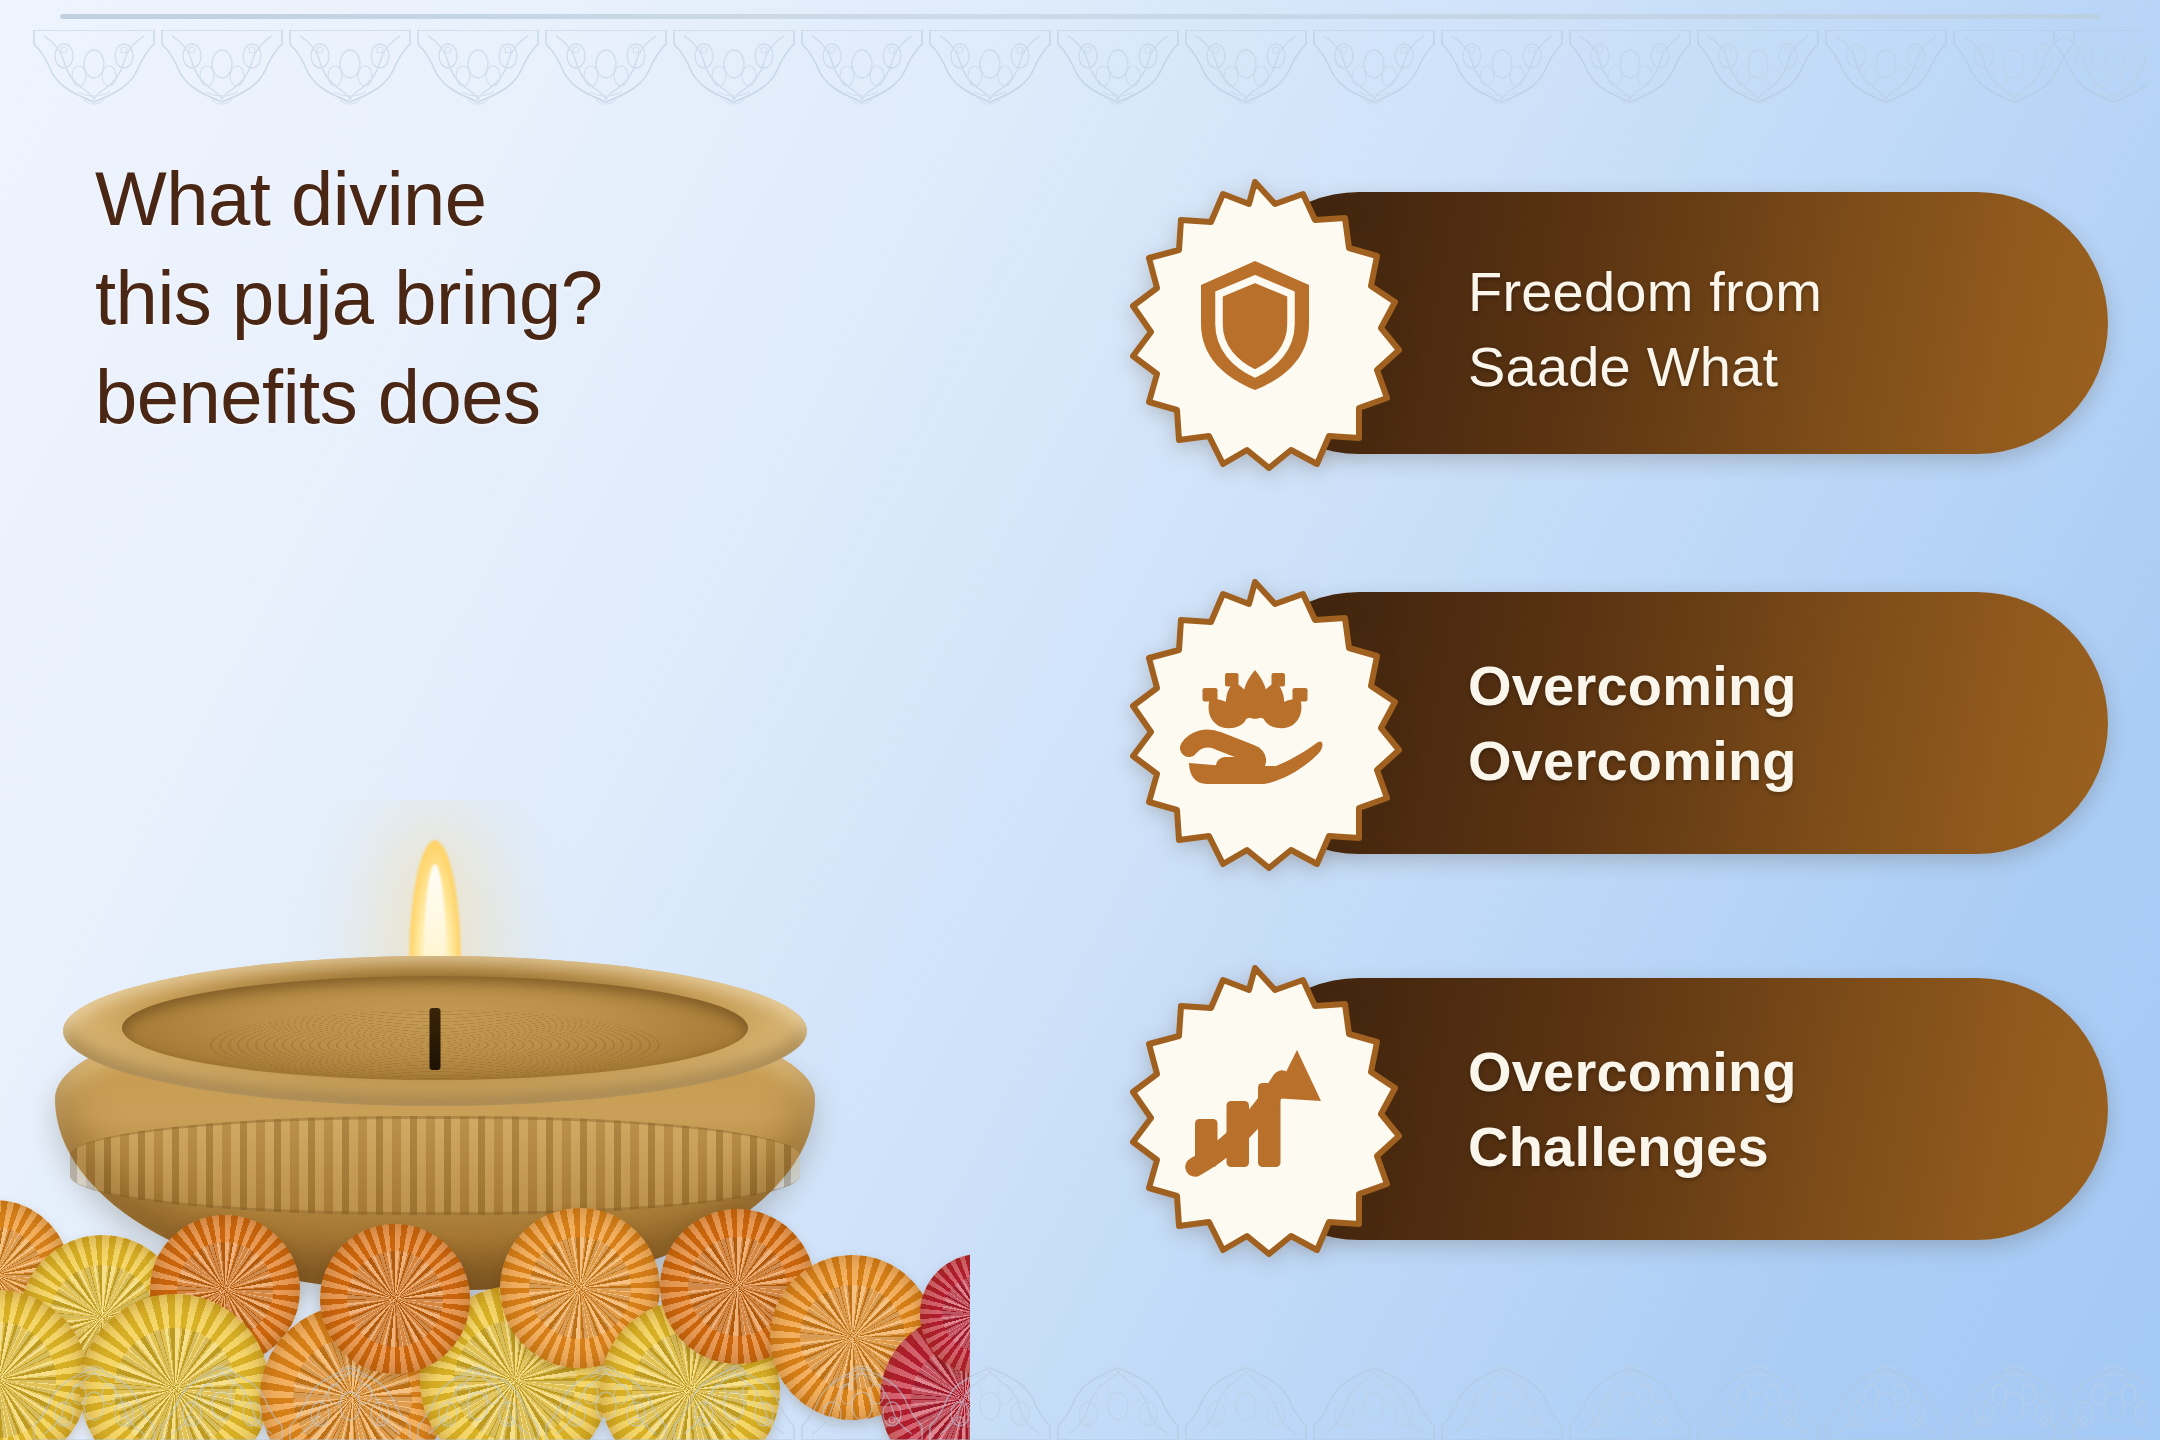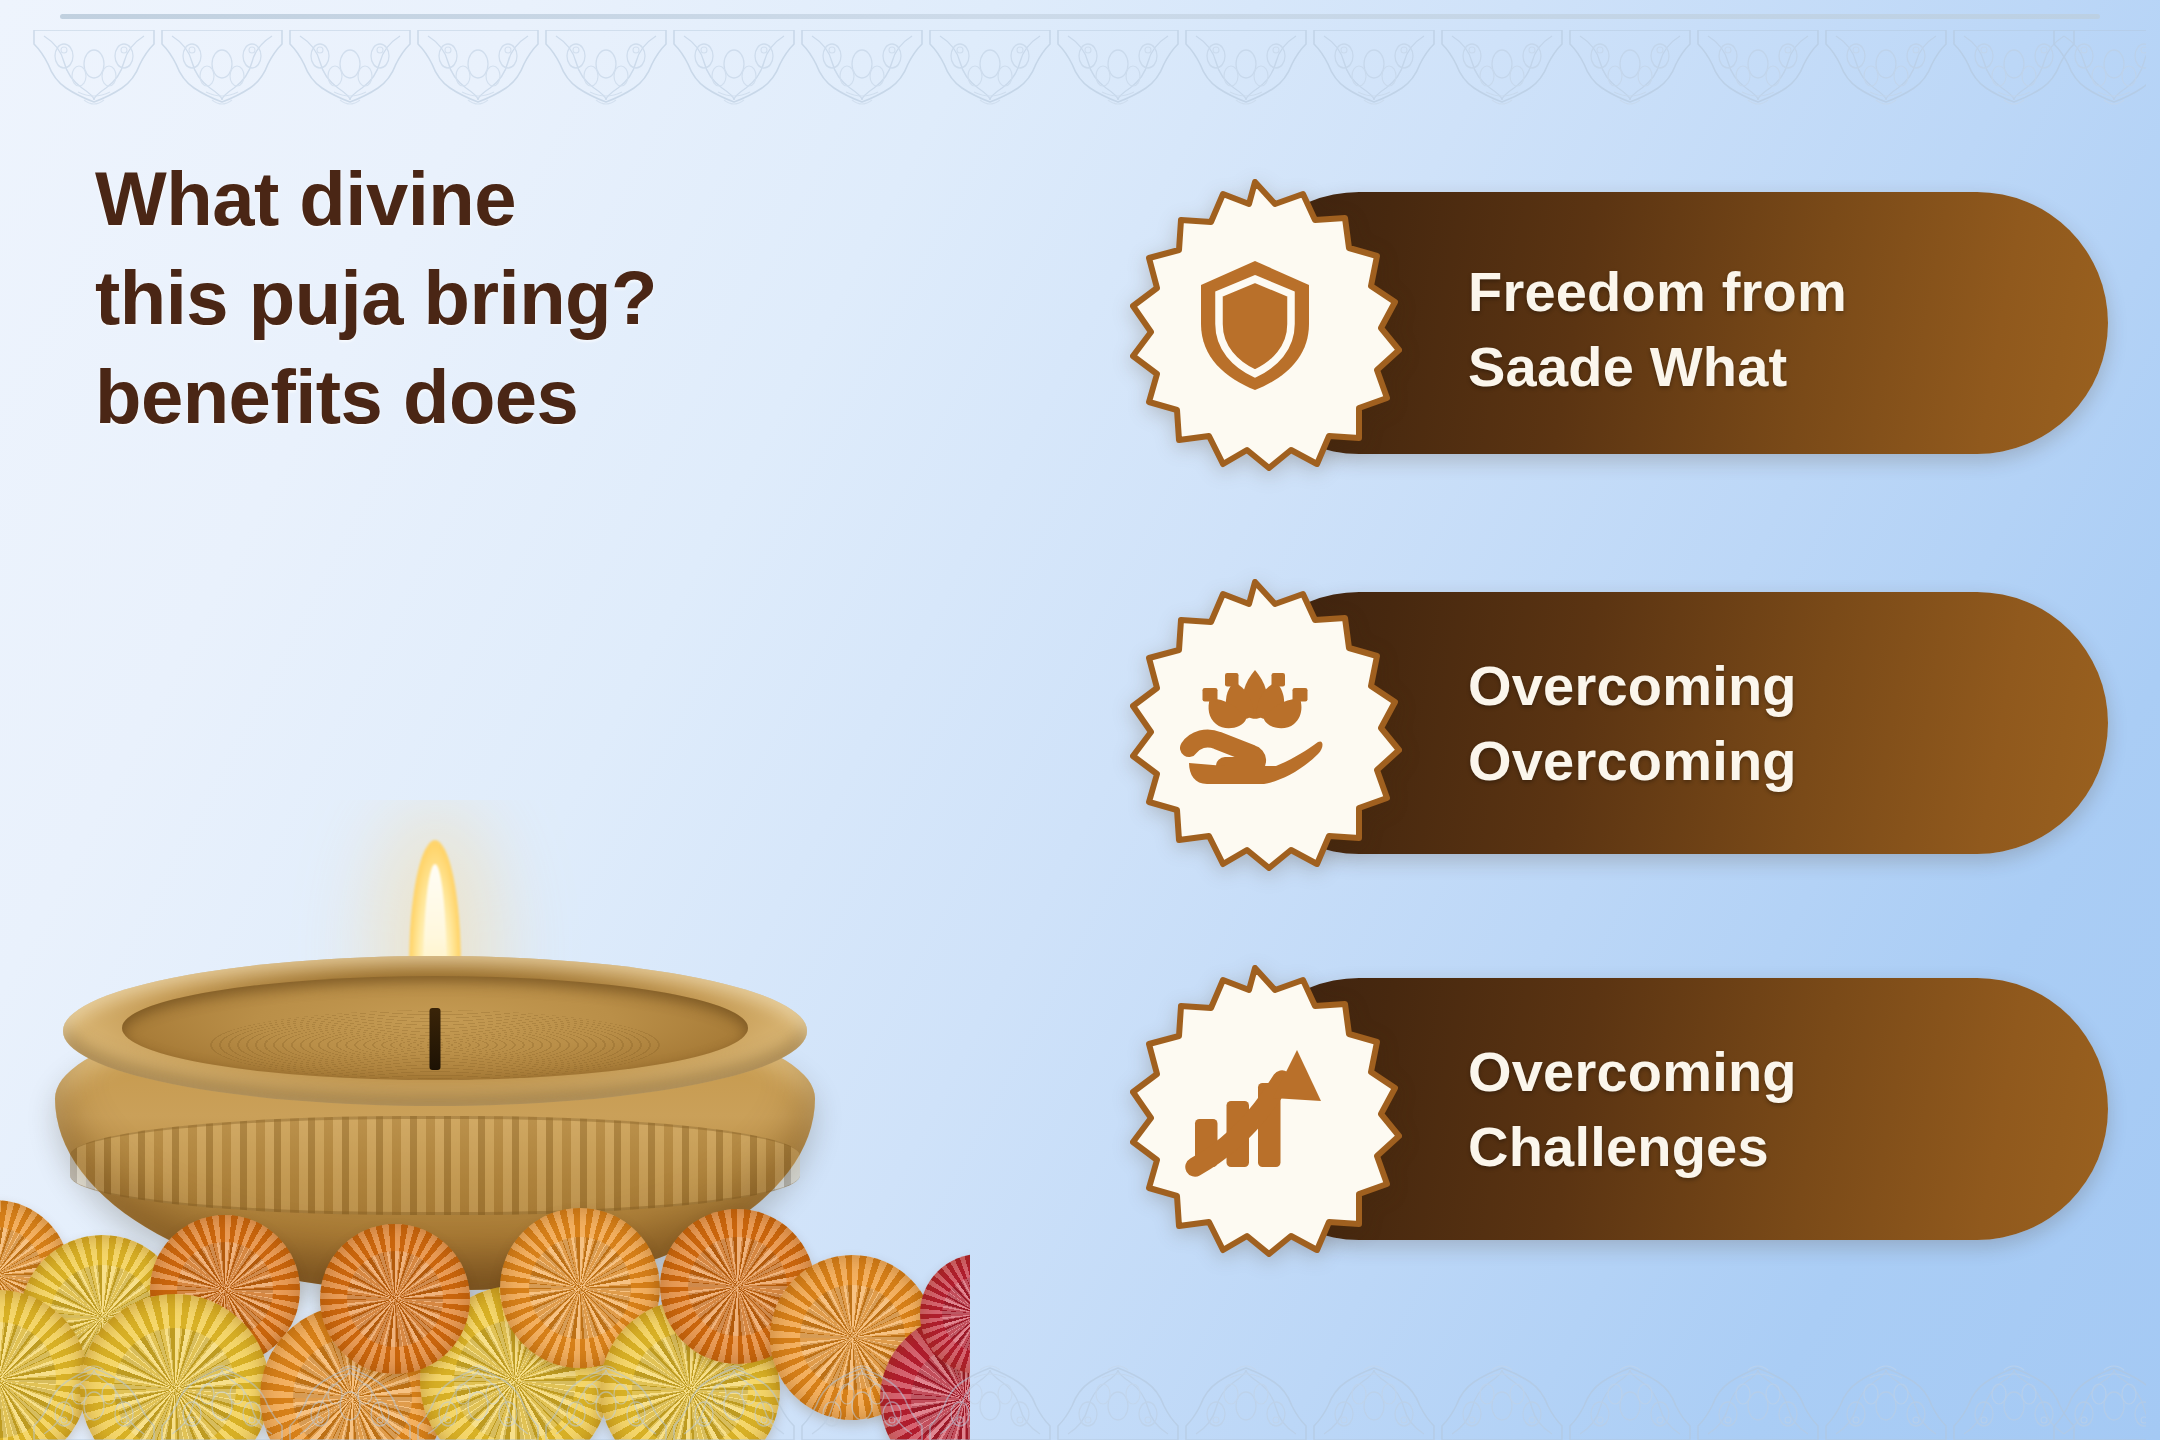--- a/index.html
+++ b/index.html
@@ -30,21 +30,21 @@
     padding:0 14px; pointer-events:none; opacity:.55;
   }
   .border-top{ top:30px; }
   .border-bottom{ bottom:0px; transform:scaleY(-1); }
   .border-strip svg{ display:block; }
 
   
   .headline{
     position:absolute; left:95px; top:150px; width:820px;
     color:#4a2615;
-    font-size:76px; font-weight:700; line-height:1.30;
+    font-size:76px; font-weight:400; line-height:1.30;
     letter-spacing:-0.5px;
     text-shadow:0 2px 3px rgba(255,255,255,.65);
   }
   .headline .ln{ display:block; white-space:nowrap; }
 
   
   .photo{
     position:absolute; left:-40px; bottom:0; width:1010px; height:640px;
     overflow:hidden;
   }
@@ -151,21 +151,21 @@
     display:flex; align-items:center;
   }
   .pill-1{ top:192px; }
   .pill-2{ top:592px; }
   .pill-3{ top:978px; }
   .pill-text{
     color:#fbf6ec; font-size:56px; font-weight:700;
     line-height:1.34; margin-left:240px; letter-spacing:.2px;
     text-shadow:0 2px 4px rgba(0,0,0,.30);
   }
-  .pill-1 .pill-text{ font-weight:700;margin-top:12px; }
+  .pill-1 .pill-text{ font-weight:400;margin-top:12px; }
   .pill-text .ln{ display:block; white-space:nowrap; }
 
   .badge{
     position:absolute; width:300px; height:300px;
     left:1105px;
     display:flex; align-items:center; justify-content:center;
   }
   .badge-1{ top:174px; }
   .badge-2{ top:574px; }
   .badge-3{ top:960px; }

